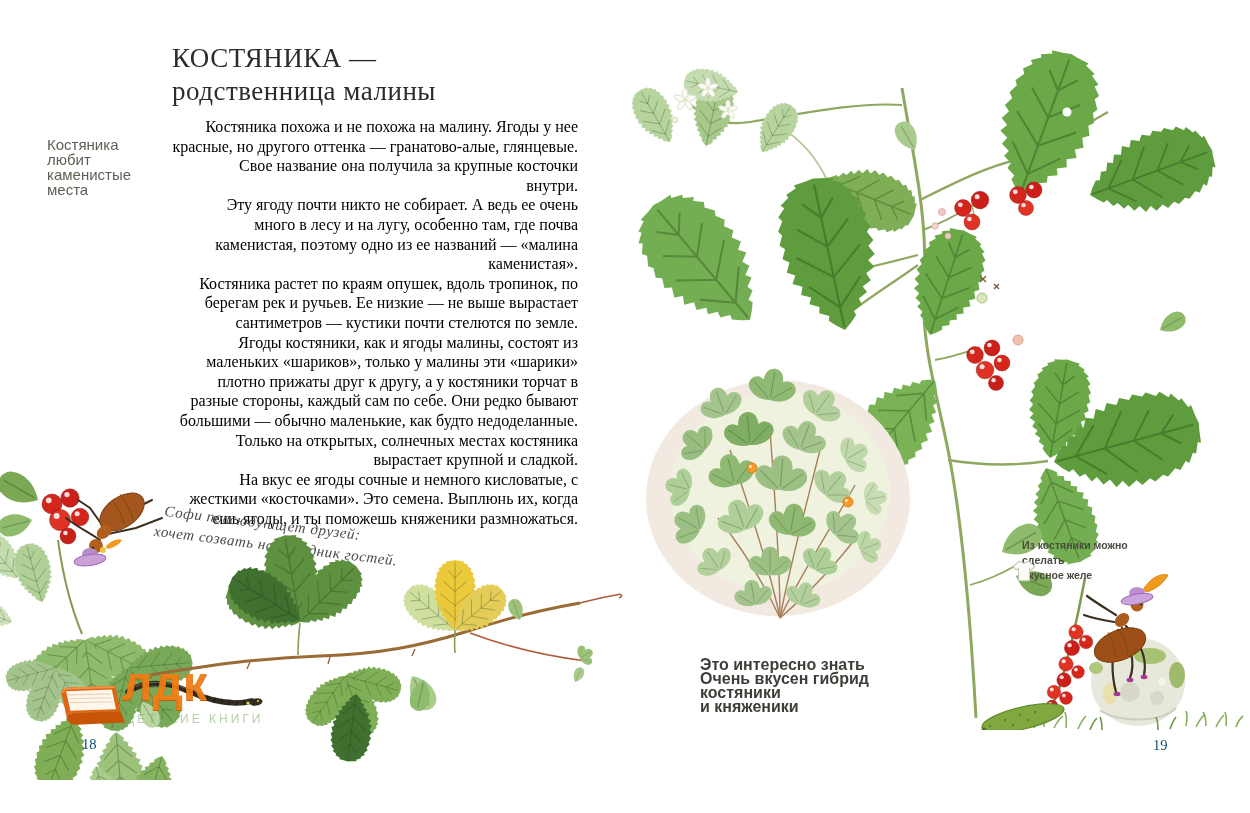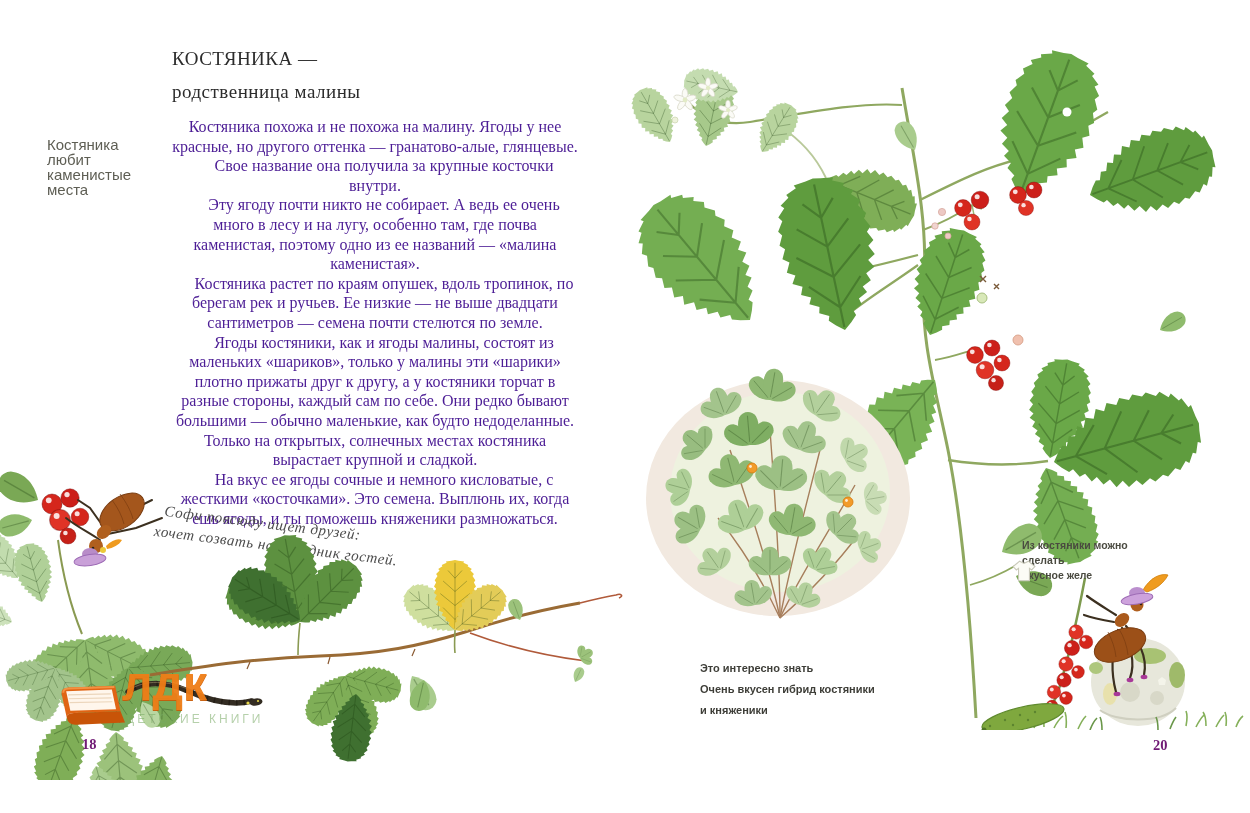--- a/index.html
+++ b/index.html
@@ -1,32 +1,32 @@
 <!DOCTYPE html>
 <html lang="ru"><head>
 <meta charset="utf-8">
 <style>
   html,body{margin:0;padding:0;background:#fff;}
   .spread{position:relative;width:1250px;height:813px;background:#ffffff;overflow:hidden;
           font-family:"Liberation Serif", serif;color:#3a3a3a;}
   .abs{position:absolute;}
-  .title{font-size:19px;line-height:33px;color:#2c2c2c;letter-spacing:.5px;}
-  .bodytext{width:406px;font-size:16px;line-height:19.6px;color:#4c1d95;text-align:center;}
+  .title{font-size:27px;line-height:33px;color:#2c2c2c;letter-spacing:.5px;}
+  .bodytext{width:406px;font-size:16px;line-height:19.6px;color:#000000;text-align:right;}
   .bodytext p{margin:0;}
   .bodytext p.ind{text-indent:18px;}
   .margin-note{width:104px;font-family:"Liberation Sans",sans-serif;font-size:15px;
                line-height:15px;color:#5e5e54;}
   .hand{font-style:italic;font-size:15px;color:#4c4c4c;letter-spacing:.6px;
         transform:rotate(7deg);transform-origin:0 0;line-height:21px;}
   .hand .l1{margin-left:8px;}
   .caption{font-family:"Liberation Sans",sans-serif;font-weight:bold;color:#4a4a40;
            white-space:pre-line;}
   .cap-jelly{font-size:10.5px;line-height:15px;}
-  .cap-fact{font-size:11px;line-height:21px;color:#3e3e38;}
-  .pagenum{font-size:14.5px;color:#701a75;font-weight:bold;}
+  .cap-fact{font-size:16px;line-height:14px;color:#3e3e38;}
+  .pagenum{font-size:14.5px;color:#0c4a6e;}
   .wm{z-index:5;}
   .wm .logo{font-family:"Liberation Sans",sans-serif;font-weight:800;font-size:48px;
             color:#ef7d16;line-height:1;text-shadow:0 1px 0 #c85c08;opacity:.95;}
   .wm .sub{font-family:"Liberation Sans",sans-serif;font-size:12px;letter-spacing:3px;
            color:rgba(120,170,100,0.55);text-transform:uppercase;margin-top:2px;}
   svg{display:block;}
 </style>
 </head>
 <body>
 
@@ -73,21 +73,21 @@
 
   <div class="abs title" style="left:172px;top:42px;">
     <div>КОСТЯНИКА —</div>
     <div>родственница малины</div>
   </div>
 
   <div class="abs bodytext" style="left:172px;top:117px;">
     <p>Костяника похожа и не похожа на малину. Ягоды у нее красные, но другого оттенка — гранатово-алые, глянцевые.</p>
     <p class="ind">Свое название она получила за крупные косточки внутри.</p>
     <p class="ind">Эту ягоду почти никто не собирает. А ведь ее очень много в лесу и на лугу, особенно там, где почва каменистая, поэтому одно из ее названий — «малина каменистая».</p>
-    <p class="ind">Костяника растет по краям опушек, вдоль тропинок, по берегам рек и ручьев. Ее низкие — не выше двадцати сантиметров — семена почти стелются по земле.</p>
+    <p class="ind">Костяника растет по краям опушек, вдоль тропинок, по берегам рек и ручьев. Ее низкие — не выше вырастает сантиметров — кустики почти стелются по земле.</p>
     <p class="ind">Ягоды костяники, как и ягоды малины, состоят из маленьких «шариков», только у малины эти «шарики» плотно прижаты друг к другу, а у костяники торчат в разные стороны, каждый сам по себе. Они редко бывают большими — обычно маленькие, как будто недоделанные. Только на открытых, солнечных местах костяника вырастает крупной и сладкой.</p>
     <p class="ind">На вкус ее ягоды сочные и немного кисловатые, с жесткими «косточками». Это семена. Выплюнь их, когда ешь ягоды, и ты поможешь княженики размножаться.</p>
   </div>
 
   <div class="abs hand" style="left:158px;top:500px;">
     <div class="l1">Софи повсюду ищет друзей:</div>
     <div>хочет созвать на праздник гостей.</div>
   </div>
 
   <svg class="abs" style="left:0;top:470px;" width="640" height="310" viewBox="0 0 640 310">
@@ -369,15 +369,15 @@
   <div class="abs caption cap-jelly" style="left:1022px;top:538px;width:150px;">Из костяники можно сделать
 вкусное желе</div>
   <svg class="abs" style="left:1012px;top:560px;" width="24" height="22" viewBox="0 0 22 20">
     <path d="M7,1 L11,3 L15,1 L21,6 L18,9 L16,7.5 L16,19 L6,19 L6,7.5 L4,9 L1,6 Z" fill="#fcfcf6" stroke="#c9c9ba" stroke-width="1"></path>
   </svg>
 
   <div class="abs caption cap-fact" style="left:700px;top:658px;width:220px;">Это интересно знать
 Очень вкусен гибрид костяники
 и княженики</div>
 
-  <div class="abs pagenum" style="left:1153px;top:737px;">20</div>
+  <div class="abs pagenum" style="left:1153px;top:737px;">19</div>
 
 </div>
 
 </body></html>

